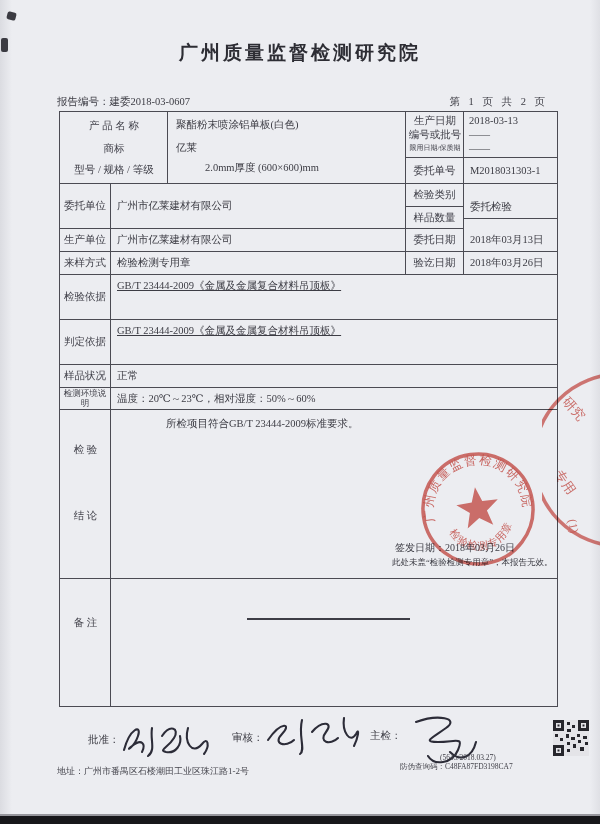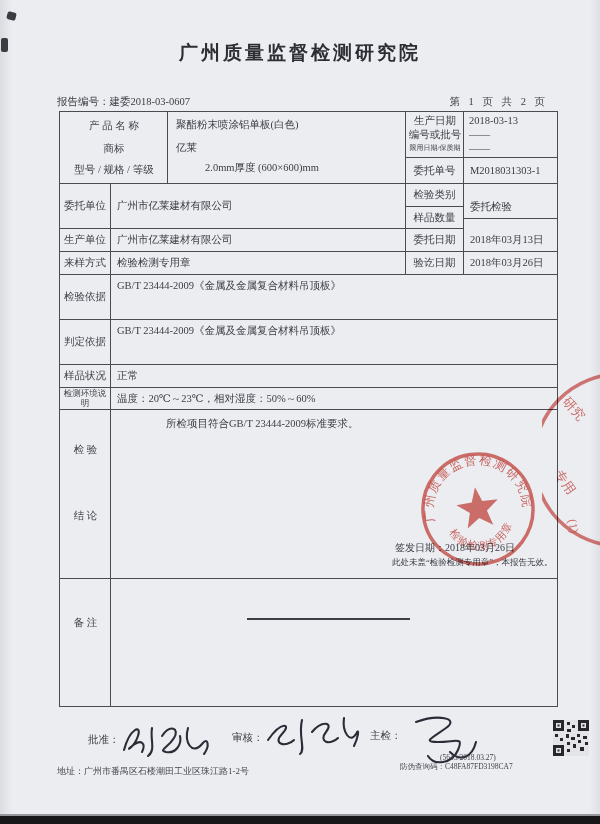--- a/index.html
+++ b/index.html
@@ -16,21 +16,21 @@
   .rtitle{left:0;right:0;top:66px;text-align:center;font-size:16px;font-weight:bold;
           letter-spacing:5px;color:#2d2d34;}
   .report-no{left:57px;top:95px;font-size:10.5px;}
   .page-info{right:52px;top:95px;font-size:10.5px;letter-spacing:3px;}
   .tbl{left:59px;top:111px;width:497px;height:594px;border:1px solid #4b4b53;}
   .cell{position:absolute;box-sizing:border-box;font-size:10.5px;color:#3c3c44;line-height:1.1;}
   .br{border-right:1px solid #4b4b53;}
   .bb{border-bottom:1px solid #4b4b53;}
   .cc{display:flex;align-items:center;justify-content:center;text-align:center;}
   .cl{display:flex;align-items:center;padding-left:6px;}
-  .tl{padding:5px 6px 0 6px;}
+  .tl{padding:5px 6px 0 6px;text-decoration:underline;}
   .lbl{color:#41414a;}
   .small7{font-size:7px;}
   .small85{font-size:8.5px;}
   .seal{mix-blend-mode:multiply;opacity:.9;}
   .ink{stroke:#2c2c38;stroke-width:2.1;fill:none;stroke-linecap:round;stroke-linejoin:round;}
   .fineprint{font-size:7.5px;color:#3e3e46;text-align:left;}
   .addr{left:57px;top:765px;font-size:9px;color:#46464e;}
   .remark-line{background:#3d3d46;height:2px;}
   .mark{background:#3b3b42;border-radius:2px;}
 </style>

